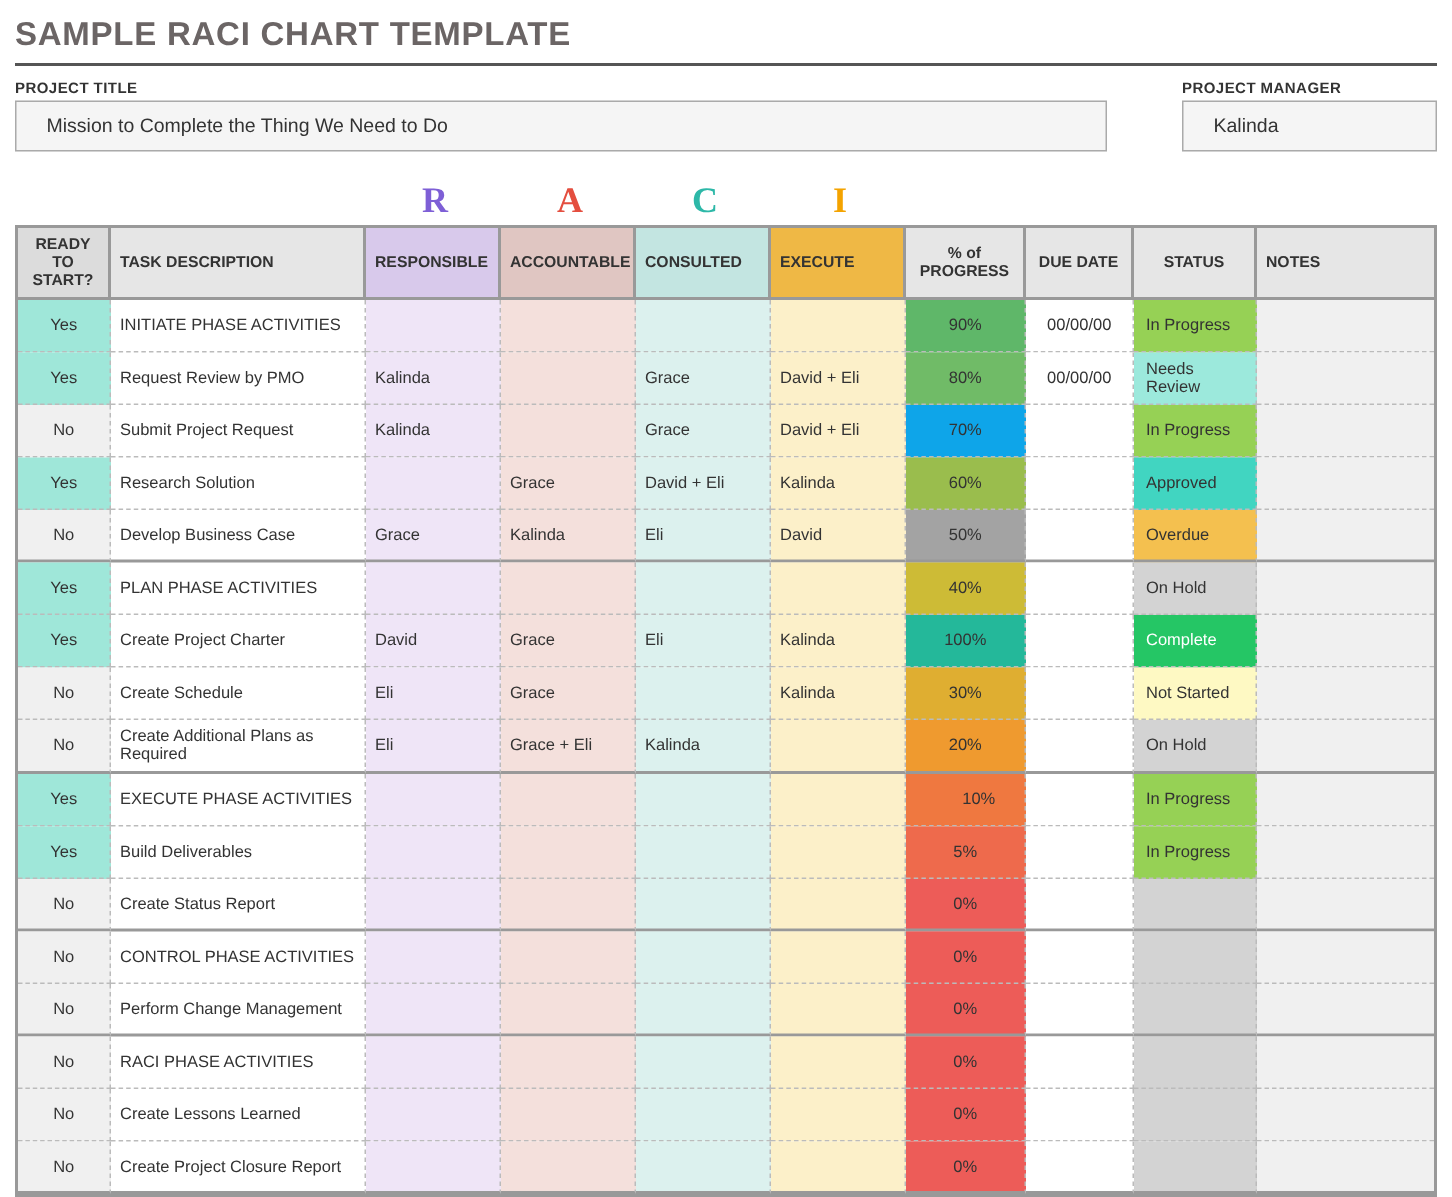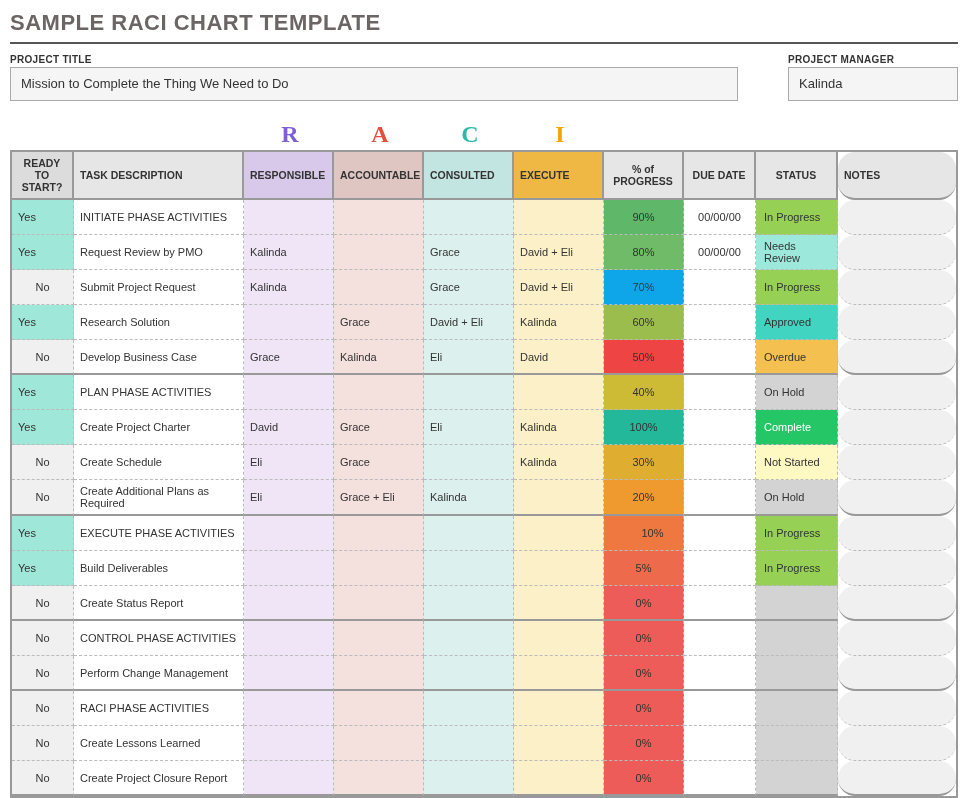--- a/index.html
+++ b/index.html
@@ -3,21 +3,21 @@
 <meta charset="utf-8">
 <style>
   * { box-sizing: border-box; margin: 0; padding: 0; }
   body { font-family: "Helvetica Neue", Arial, sans-serif; font-size: 12px; color: #333; background: #fff; padding: 10px 10px 20px 10px; width: 968px; }
   .title { font-size: 22px; font-weight: 700; color: #6b6565; letter-spacing: 0.5px; border-bottom: 2px solid #555; padding-bottom: 6px; margin-bottom: 10px; }
   .meta-row { display: flex; gap: 6px; margin-bottom: 20px; }
   .meta-block { display: flex; flex-direction: column; justify-content: flex-end; }
   .meta-block.left { flex: 1; }
   .meta-block.right { width: 170px; margin-left: 44px; }
   .meta-label { font-size: 10px; font-weight: 700; letter-spacing: 0.3px; margin-bottom: 2px; }
-  .meta-input { border: 1px solid #aaa; background: #f5f5f5; padding: 8px 10px; font-size: 13px; height: 34px; }
+  .meta-input { border: 1px solid #aaa; background: #f5f5f5; padding: 8px 20px; font-size: 13px; height: 34px; }
   .raci-letters { display: flex; margin-left: 235px; margin-bottom: 2px; }
   .raci-letters span { width: 90px; text-align: center; font-size: 24px; font-weight: 600; font-family: Georgia, serif; }
   .R { color: #7e5fd6; }
   .A { color: #e44e3f; }
   .C { color: #2db8a8; }
   .I { color: #f4a300; }
   table { border-collapse: separate; border-spacing: 0; width: 100%; table-layout: fixed; border: 2px solid #999; }
   col.ready { width: 62px; }
   col.task { width: 170px; }
   col.resp { width: 90px; }
@@ -29,39 +29,39 @@
   col.stat { width: 82px; }
   col.notes { width: auto; }
   th, td { border-right: 1px dashed #bbb; border-bottom: 1px dashed #bbb; padding: 5px 6px; font-size: 11px; vertical-align: middle; text-align: left; height: 35px; }
   th { background: #e6e6e6; font-weight: 700; text-align: left; font-size: 10.5px; line-height: 1.15; border-right: 2px solid #999; border-bottom: 2px solid #999; }
   th.c, td.c { text-align: center; }
   th.ready { background: #dcdcdc; }
   th.resp { background: #d8c9eb; }
   th.acct { background: #e0c6c2; }
   th.cons { background: #c3e5e1; }
   th.info { background: #efb845; }
-  td:last-child, th:last-child { border-right: none; border-radius: 17px; }
+  td:last-child, th:last-child { border-right: none; }
   tbody.section tr:last-child td { border-bottom: 2px solid #999; }
-  td.ready-yes { background: #9fe7d9; text-align: left; }
+  td.ready-yes { background: #9fe7d9; text-align: center; }
   td.ready-no { background: #f0f0f0; text-align: center; }
   td.col-resp { background: #efe5f7; }
   td.col-acct { background: #f4e0dc; }
   td.col-cons { background: #dcf1ee; }
   td.col-info { background: #fcf0c9; }
   td.col-due { background: #fff; text-align: center; }
   td.col-notes { background: #f0f0f0; }
   td.prog { text-align: center; font-weight: 500; }
   td.stat { text-align: left; padding-left: 8px; }
   
   .p100 { background: #24b89a; }
   .p90 { background: #5fb769; }
   .p80 { background: #70bb67; }
   .p70 { background: #0ea5e9; }
   .p60 { background: #9abd4d; }
-  .p50 { background: #ef4444; }
+  .p50 { background: #a3a3a3; }
   .p40 { background: #cdbb36; }
   .p30 { background: #dfae31; }
   .p20 { background: #ef9a2f; }
   .p10 { background: #ef7840; padding-left: 24px; }
   .p5  { background: #ee6a4c; }
   .p0  { background: #ed5c58; }
   
   .st-inprogress { background: #96d155; }
   .st-needsreview { background: #9ce9dc; }
   .st-approved { background: #41d5c1; }

